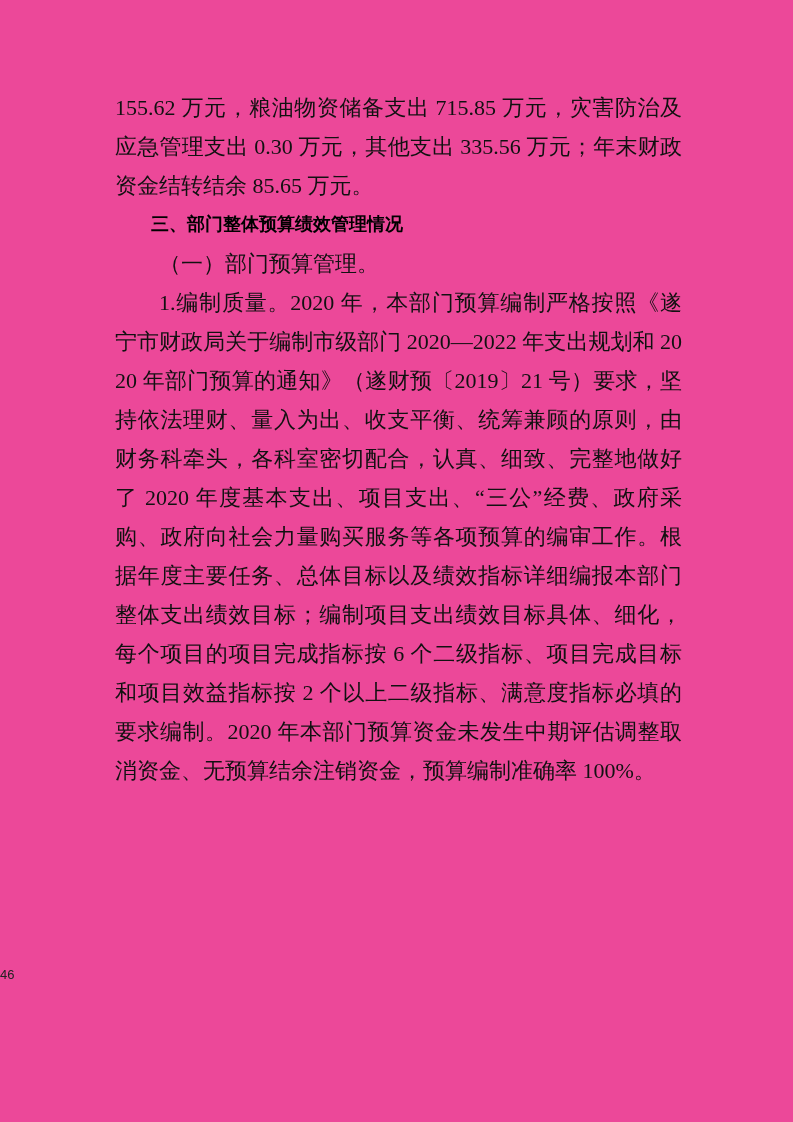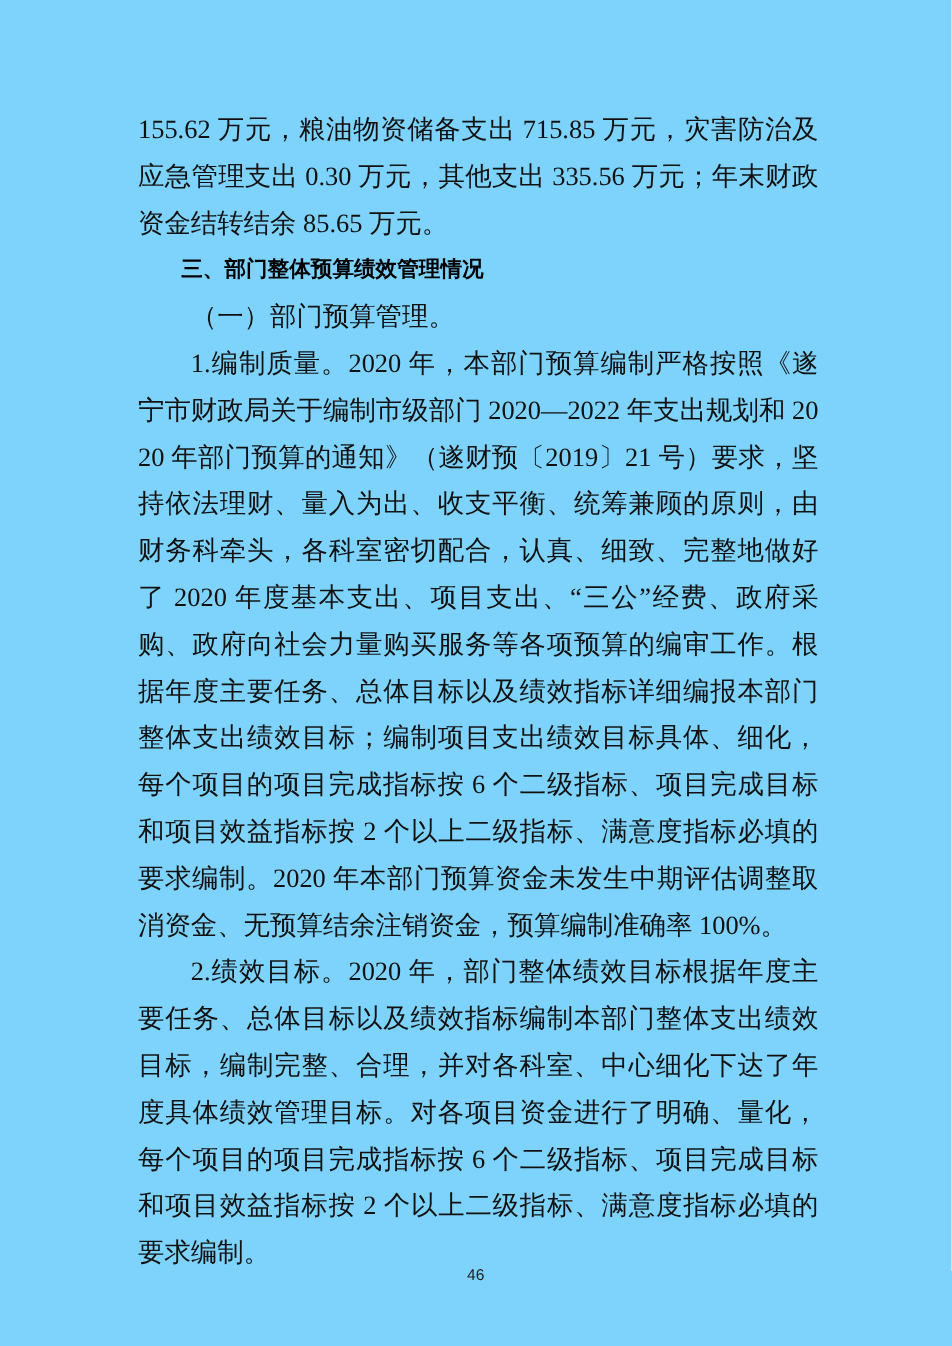--- a/index.html
+++ b/index.html
@@ -1,21 +1,21 @@
 <!DOCTYPE html>
 <html><head>
 <meta charset="utf-8">
 <style>
   * { margin: 0; padding: 0; box-sizing: border-box; }
   html, body { background: #ffffff; }
   .page {
     position: relative;
     width: 793px;
     height: 1122px;
-    background: #7dd3fc;
+    background: #ec4899;
     overflow: hidden;
     font-family: "Liberation Serif", "DejaVu Serif", serif;
     color: #111111;
   }
   .content {
     position: absolute;
     left: 115px;
     top: 88px;
     width: 567px;
   }
@@ -34,33 +34,31 @@
     font-weight: 700;
     font-size: 18px;
     line-height: 39px;
     text-indent: 2em;
     color: #000000;
   }
   .footer {
     position: absolute;
     left: 0;
     right: 0;
-    top: 1054px;
-    text-align: center;
+    top: 966px;
     font-size: 13px;
     line-height: 18px;
     font-family: "Liberation Sans", "DejaVu Sans", sans-serif;
     color: #222222;
   }
 </style>
 </head>
 <body>
 
 <div class="page">
   <div class="content">
     <p class="para no-indent">155.62 万元，粮油物资储备支出 715.85 万元，灾害防治及应急管理支出 0.30 万元，其他支出 335.56 万元；年末财政资金结转结余 85.65 万元。</p>
     <h2 class="heading">三、部门整体预算绩效管理情况</h2>
     <p class="para">（一）部门预算管理。</p>
     <p class="para">1.编制质量。2020 年，本部门预算编制严格按照《遂宁市财政局关于编制市级部门 2020—2022 年支出规划和 2020 年部门预算的通知》（遂财预〔2019〕21 号）要求，坚持依法理财、量入为出、收支平衡、统筹兼顾的原则，由财务科牵头，各科室密切配合，认真、细致、完整地做好了 2020 年度基本支出、项目支出、“三公”经费、政府采购、政府向社会力量购买服务等各项预算的编审工作。根据年度主要任务、总体目标以及绩效指标详细编报本部门整体支出绩效目标；编制项目支出绩效目标具体、细化，每个项目的项目完成指标按 6 个二级指标、项目完成目标和项目效益指标按 2 个以上二级指标、满意度指标必填的要求编制。2020 年本部门预算资金未发生中期评估调整取消资金、无预算结余注销资金，预算编制准确率 100%。</p>
-    <p class="para">2.绩效目标。2020 年，部门整体绩效目标根据年度主要任务、总体目标以及绩效指标编制本部门整体支出绩效目标，编制完整、合理，并对各科室、中心细化下达了年度具体绩效管理目标。对各项目资金进行了明确、量化，每个项目的项目完成指标按 6 个二级指标、项目完成目标和项目效益指标按 2 个以上二级指标、满意度指标必填的要求编制。</p>
   </div>
   <div class="footer">46</div>
 </div>
 
 </body></html>

